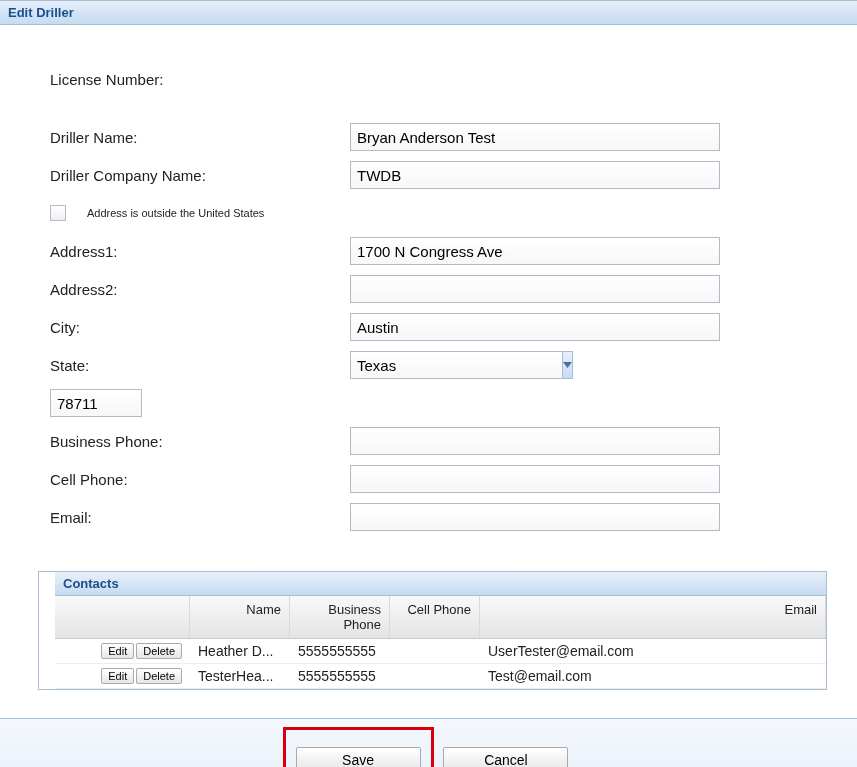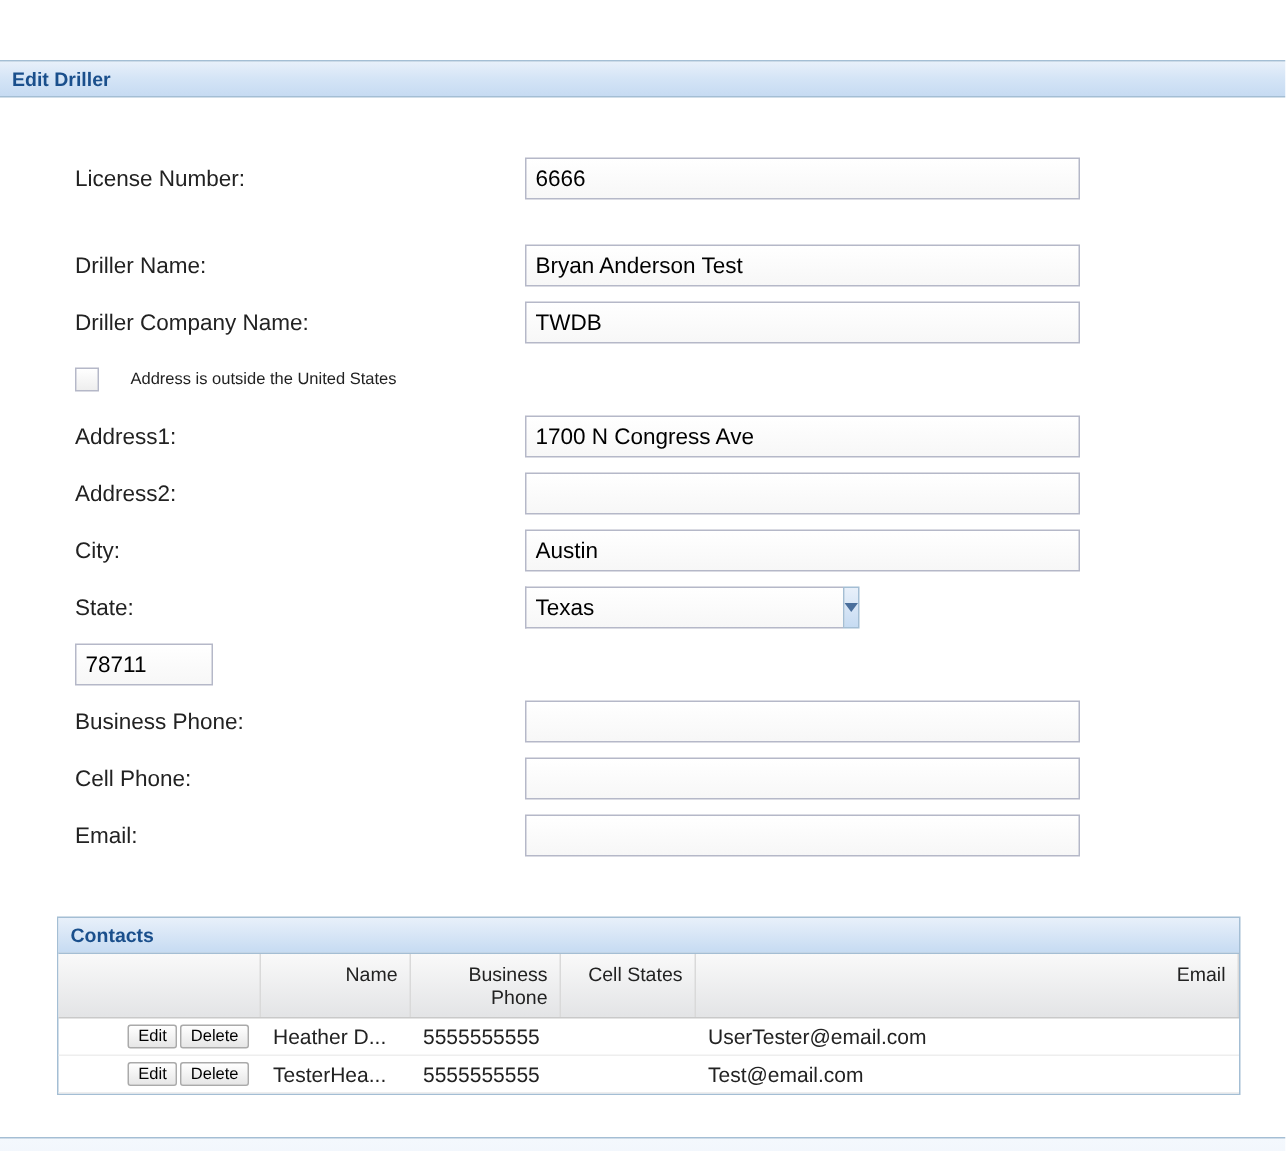--- a/index.html
+++ b/index.html
@@ -13,21 +13,20 @@
   }
   .panel-header {
     background: linear-gradient(to bottom, #e8f0fa 0%, #d4e4f6 50%, #c6dbf2 100%);
     border: 1px solid #a4bed4;
     border-left: none;
     border-right: none;
     padding: 4px 8px;
     font-weight: bold;
     color: #1a4f8c;
     font-size: 13px;
-    margin-top: 40px;
   }
   .form-body {
     padding: 40px 30px 20px 50px;
   }
   .form-row {
     display: flex;
     align-items: center;
     margin-bottom: 10px;
     min-height: 28px;
   }
@@ -79,20 +78,21 @@
     height: 16px;
     border: 1px solid #b5b8c8;
     background: linear-gradient(to bottom, #fff, #eee);
     display: inline-block;
     vertical-align: middle;
     margin-right: 6px;
   }
   .contacts-panel {
     margin: 10px 30px 0 38px;
     border: 1px solid #a4bed4;
+    padding-left: 16px;
   }
   .contacts-header {
     background: linear-gradient(to bottom, #e8f0fa, #c6dbf2);
     padding: 4px 8px;
     font-weight: bold;
     color: #1a4f8c;
     font-size: 13px;
     border-bottom: 1px solid #a4bed4;
   }
   .grid-head {
@@ -159,21 +159,20 @@
 </style>
 </head>
 <body>
 
 <div class="panel-header">Edit Driller</div>
 
 <div class="form-body">
 
   <div class="form-row tall">
     <div class="form-label">License Number:</div>
-    <input class="text-input w-med" value="6666" style="">
   </div>
 
   <div class="form-row">
     <div class="form-label">Driller Name:</div>
     <input class="text-input w-med" value="Bryan Anderson Test" style="">
   </div>
 
   <div class="form-row">
     <div class="form-label">Driller Company Name:</div>
     <input class="text-input w-med" value="TWDB" style="">
@@ -231,21 +230,21 @@
   </div>
 
 </div>
 
 <div class="contacts-panel">
   <div class="contacts-header">Contacts</div>
   <div class="grid-head">
     <div class="col-actions"></div>
     <div class="col-name">Name</div>
     <div class="col-bphone">Business Phone</div>
-    <div class="col-cphone">Cell States</div>
+    <div class="col-cphone">Cell Phone</div>
     <div class="col-email">Email</div>
   </div>
 
   <div class="grid-row">
     <div class="col-actions">
       <button class="mini-btn">Edit</button>
       <button class="mini-btn">Delete</button>
     </div>
     <div class="col-name">Heather D...</div>
     <div class="col-bphone">5555555555</div>

